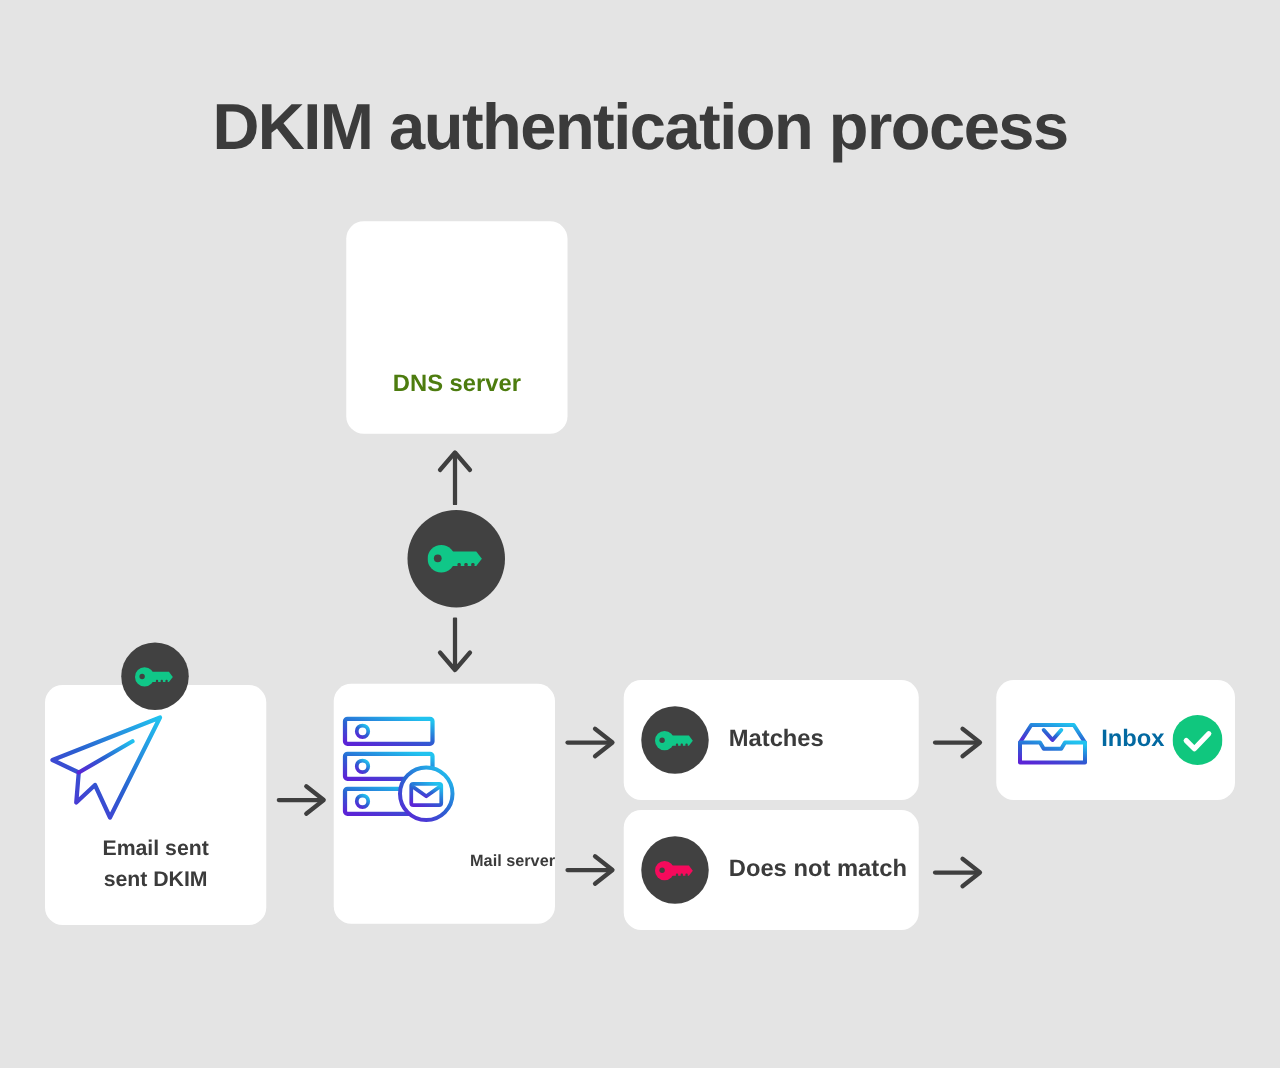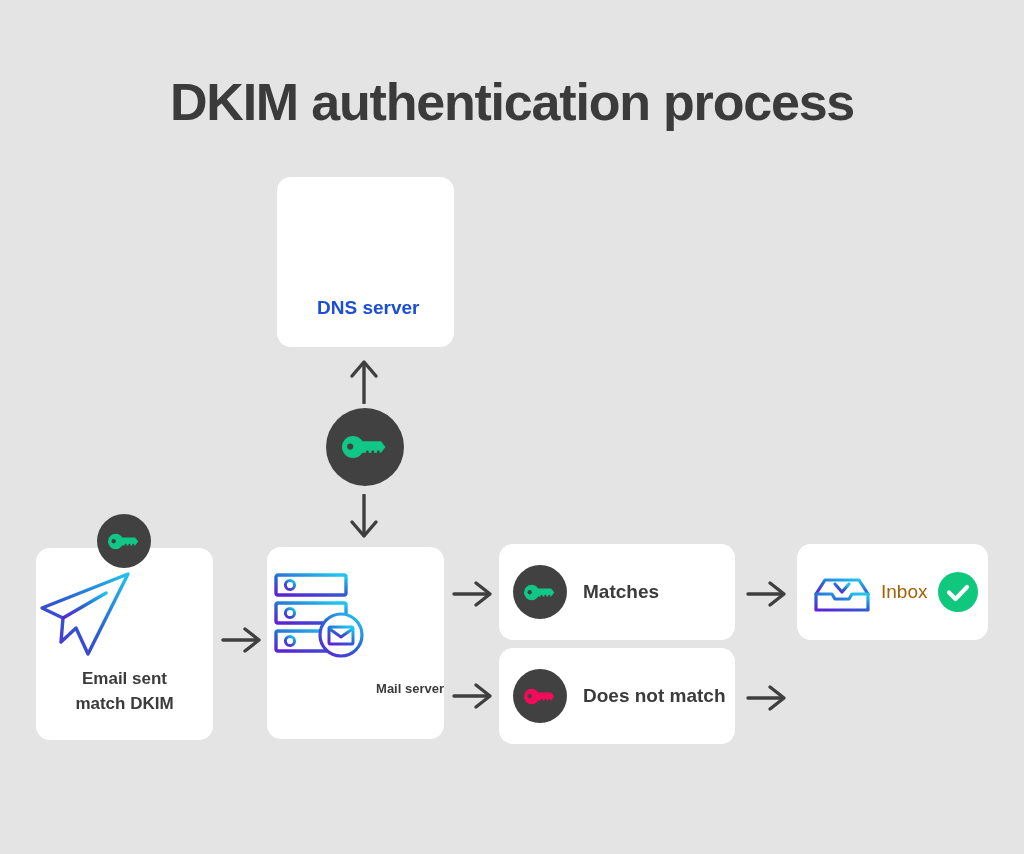--- a/index.html
+++ b/index.html
@@ -52,25 +52,24 @@
   #dns-card .icon-wrap {
     position: absolute;
     left: 0; top: 26px;
     width: 100%;
     text-align: center;
   }
   #dns-card .label {
     position: absolute;
     left: 0; top: 120px;
     width: 100%;
-    text-align: left;
+    text-align: center;
     font-size: 19px;
     font-weight: bold;
-    color: #1d4ed8;
-    padding-left: 40px;
+    color: #4d7c0f;
   }
 
   
   #email-card {
     left: 36px;
     top: 548px;
     width: 177px;
     height: 192px;
   }
   #email-card .icon-wrap {
@@ -134,22 +133,22 @@
   .outcome-card {
     height: 96px;
     display: flex;
     align-items: center;
     padding-left: 14px;
   }
   #inbox-card { left: 797px; top: 544px; width: 191px; }
   #spam-card  { left: 797px; top: 650px; width: 191px; }
   .outcome-card .label {
     font-size: 19px;
-    font-weight: normal;
-    color: #a16207;
+    font-weight: bold;
+    color: #0369a1;
     margin-left: 8px;
     white-space: nowrap;
   }
   .outcome-card .status {
     margin-left: auto;
     margin-right: 10px;
   }
 
   
   .key-badge {
@@ -253,21 +252,21 @@
     <div class="icon-wrap">
       <svg width="100" height="96" viewBox="0 0 100 96">
         <g fill="none" stroke="url(#iconGrad)" stroke-width="3.4" stroke-linejoin="round" stroke-linecap="round">
           <path d="M6 42 L92 8 L52 88 L40 62 L25 76 L27 52 Z"></path>
           <path d="M27 52 L70 27"></path>
         </g>
       </svg>
     </div>
     <div class="label">
       <span>Email sent</span><br>
-      <span>match DKIM</span>
+      <span>sent DKIM</span>
     </div>
   </div>
 
   <div class="key-badge" id="key-email">
     <svg width="32" height="17" viewBox="0 0 46 24">
       <g fill="#10c788">
         <circle cx="11" cy="12" r="11"></circle>
         <path d="M18 6.2 H39 L43.5 12 L39 17.8 H18 Z"></path>
       </g>
       <g fill="#414141">

